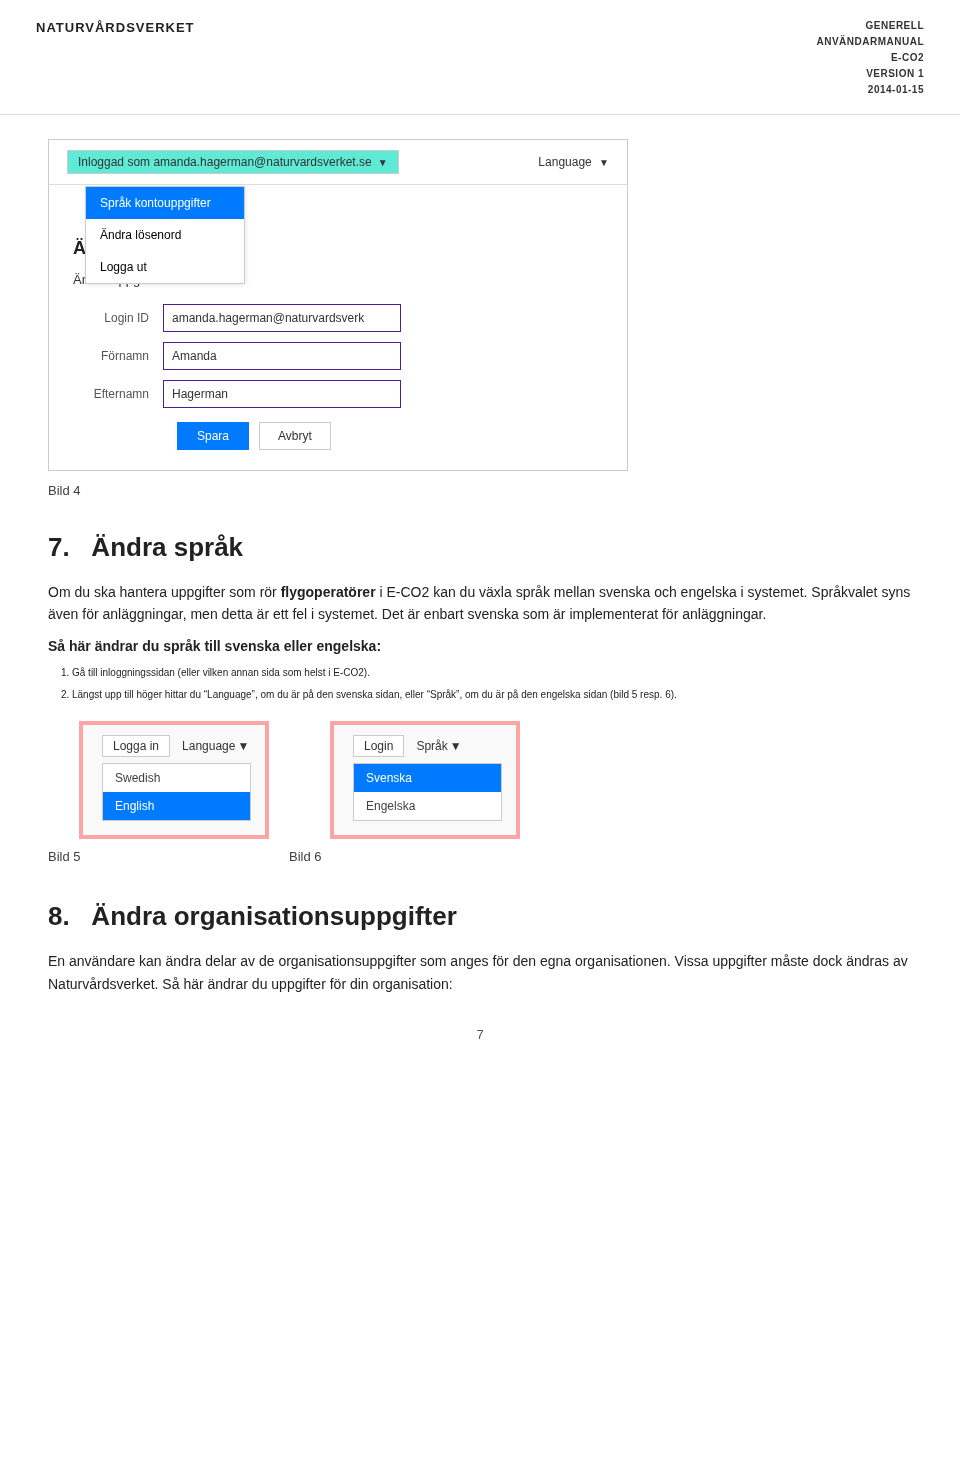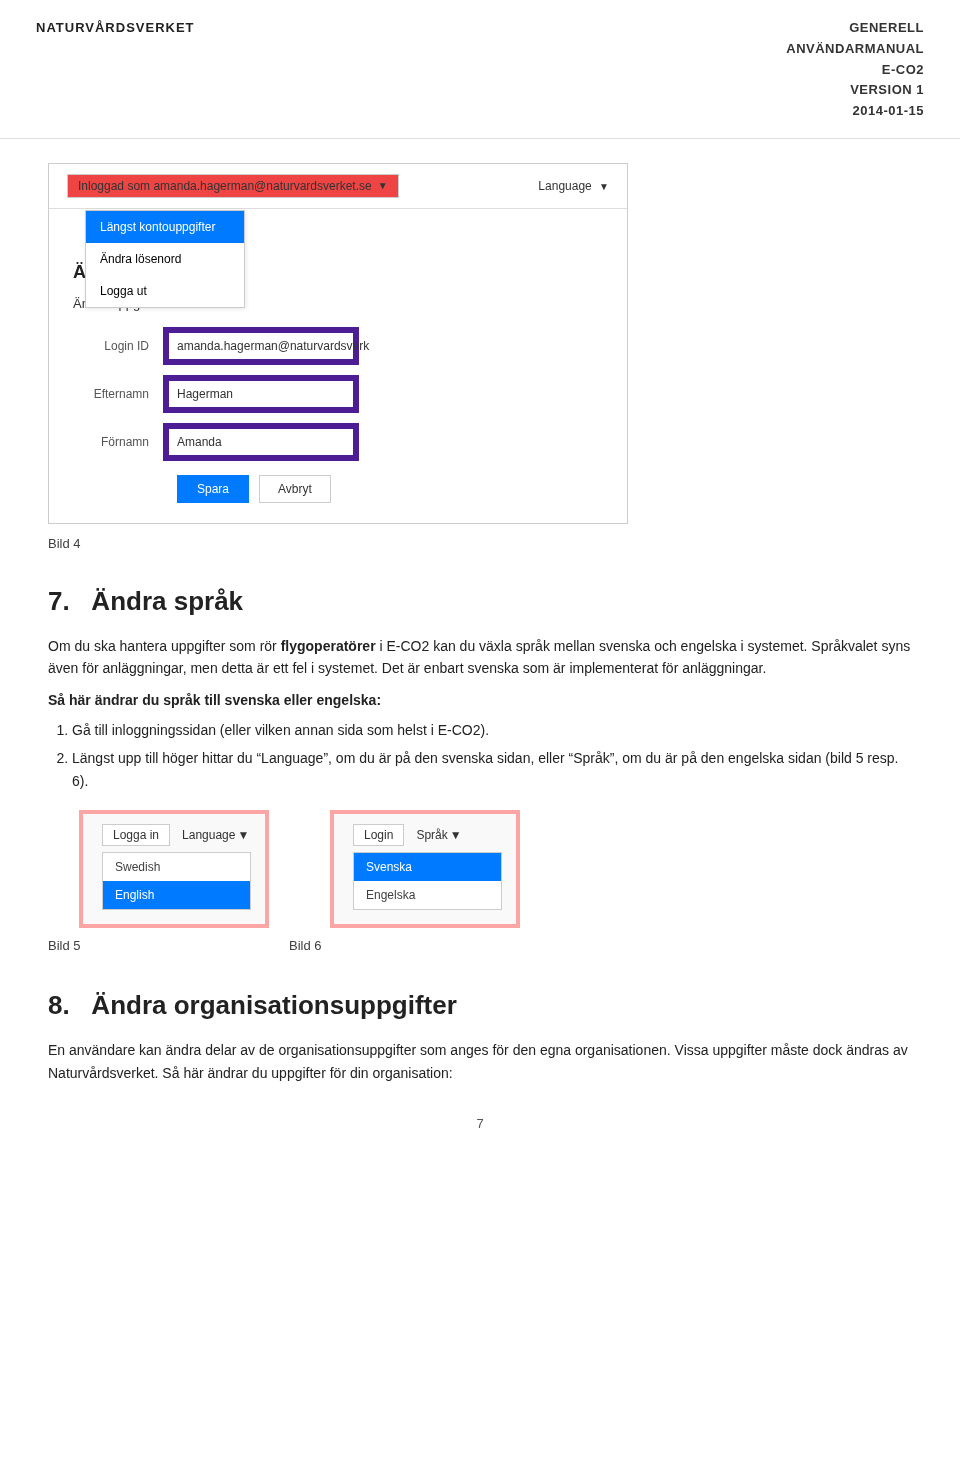--- a/index.html
+++ b/index.html
@@ -23,21 +23,21 @@
     }
     .site-name {
       font-size: 13px;
       font-weight: bold;
       letter-spacing: 1px;
       color: #222;
       text-transform: uppercase;
     }
     .doc-info {
       text-align: right;
-      font-size: 13px;
+      font-size: 10px;
       color: #333;
       line-height: 1.6;
       font-weight: bold;
       letter-spacing: 0.5px;
     }
 
     
     .content {
       padding: 24px 48px 40px 48px;
     }
@@ -57,21 +57,21 @@
       align-items: center;
       justify-content: space-between;
       padding: 10px 18px;
       background: #fff;
       border-bottom: 1px solid #ddd;
       position: relative;
     }
     .mockup-logged-in-btn {
       display: flex;
       align-items: center;
-      background: #ef4444;
+      background: #5eead4;
       border: 1px solid #ccc;
       padding: 4px 10px;
       font-size: 12px;
       color: #333;
       cursor: pointer;
     }
     .mockup-logged-in-btn .arrow {
       margin-left: 6px;
       font-size: 10px;
     }
@@ -133,26 +133,26 @@
     }
     .mockup-form-label {
       width: 90px;
       font-size: 12px;
       color: #555;
       text-align: right;
       padding-right: 14px;
       flex-shrink: 0;
     }
     .mockup-form-input {
-      border: 6px solid #4c1d95;
+      border: 1px solid #4c1d95;
       background: #fff;
       padding: 4px 8px;
       font-size: 12px;
       color: #333;
-      width: 196px;
+      width: 238px;
     }
     .mockup-form-buttons {
       display: flex;
       gap: 10px;
       margin-top: 14px;
       margin-left: 104px;
     }
     .btn-blue {
       background: #007bff;
       color: #fff;
@@ -206,21 +206,21 @@
       margin-bottom: 8px;
       margin-top: 8px;
     }
 
     
     .numbered-list {
       margin-left: 24px;
       margin-bottom: 10px;
     }
     .numbered-list li {
-      font-size: 14px;
+      font-size: 10px;
       color: #222;
       margin-bottom: 6px;
       line-height: 1.6;
     }
 
     
     .lang-screenshots-row {
       display: flex;
       gap: 30px;
       margin: 18px 0 6px 0;
@@ -316,45 +316,45 @@
   <div class="ui-mockup">
 
     <div class="mockup-topbar">
       <div style="position:relative;">
         <button class="mockup-logged-in-btn">
           <span>Inloggad som amanda.hagerman@naturvardsverket.se</span>
           <span class="arrow">▼</span>
         </button>
 
         <div class="mockup-dropdown">
-          <div class="mockup-dropdown-item active">Längst kontouppgifter</div>
+          <div class="mockup-dropdown-item active">Språk kontouppgifter</div>
           <div class="mockup-dropdown-item">Ändra lösenord</div>
           <div class="mockup-dropdown-item">Logga ut</div>
         </div>
       </div>
       <button class="mockup-lang-btn">
         <span>Language</span>
         <span class="arrow">▼</span>
       </button>
     </div>
 
     <div class="mockup-form-area" style="padding-top: 50px;">
       <div class="mockup-form-title">Ändra kontouppgi</div>
       <div class="mockup-form-subtitle">Ändra uppgifterna nedan:</div>
       <div class="mockup-form-row">
         <span class="mockup-form-label">Login ID</span>
         <div class="mockup-form-input">amanda.hagerman@naturvardsverk</div>
       </div>
       <div class="mockup-form-row">
+        <span class="mockup-form-label">Förnamn</span>
+        <div class="mockup-form-input">Amanda</div>
+      </div>
+      <div class="mockup-form-row">
         <span class="mockup-form-label">Efternamn</span>
         <div class="mockup-form-input">Hagerman</div>
-      </div>
-      <div class="mockup-form-row">
-        <span class="mockup-form-label">Förnamn</span>
-        <div class="mockup-form-input">Amanda</div>
       </div>
       <div class="mockup-form-buttons">
         <button class="btn-blue">Spara</button>
         <button class="btn-white">Avbryt</button>
       </div>
     </div>
   </div>
   <div class="bild-label">Bild 4</div>
 
   <div>

